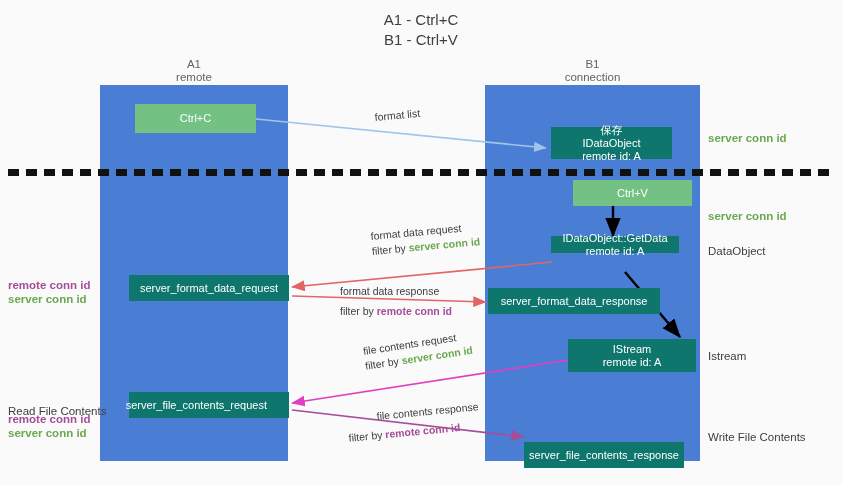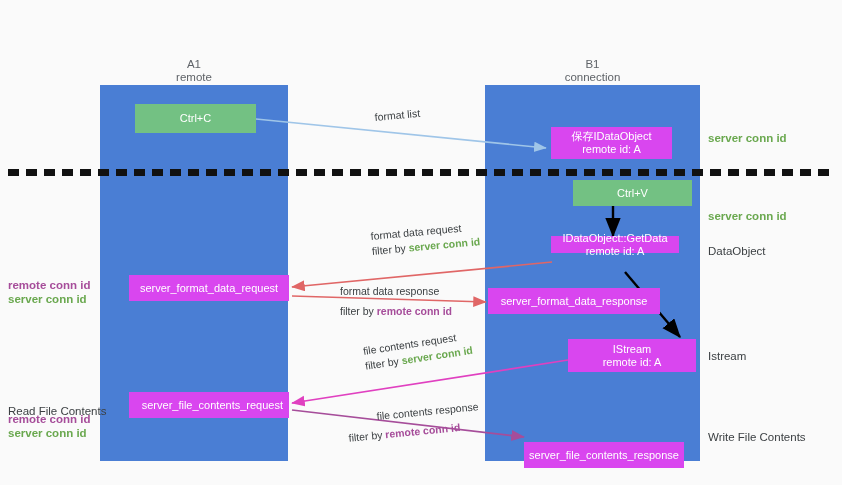--- a/index.html
+++ b/index.html
@@ -53,25 +53,25 @@
   .node {
     box-sizing: border-box;
     display: flex;
     flex-direction: column;
     align-items: center;
     justify-content: center;
     color: #ffffff;
     font-size: 11px;
     line-height: 13px;
     text-align: center;
-    padding: 2px 6px;
+    padding: 2px 22px;
   }
   .node.green { background: #73c183; }
   .node.orange { background: #fbb košice; }
-  .node.orange { background: #d946ef; }
+  .node.orange { background: #0f766e; }
   .node .l2 { font-size: 11px; line-height: 13px; }
 
   
   .side-label {
     font-size: 11.5px;
     line-height: 15px;
   }
   .green-txt { color: #6aa84f; font-weight: bold; }
   .purple-txt { color: #a64d9a; font-weight: bold; }
   .plain-txt { color: #3c4043; }
@@ -96,20 +96,24 @@
     left: 0; top: 0;
     width: 842px; height: 485px;
     pointer-events: none;
   }
 </style>
 </head>
 <body>
 
 <div id="stage">
 
+  <div class="abs" id="title-block">
+    <div>A1 - Ctrl+C</div>
+    <div>B1 - Ctrl+V</div>
+  </div>
 
   <div class="abs lane" id="lane-a1"></div>
   <div class="abs lane" id="lane-b1"></div>
 
   <div class="abs col-header" id="col-header-a1">
     <div>A1</div>
     <div>remote</div>
   </div>
   <div class="abs col-header" id="col-header-b1">
     <div>B1</div>

